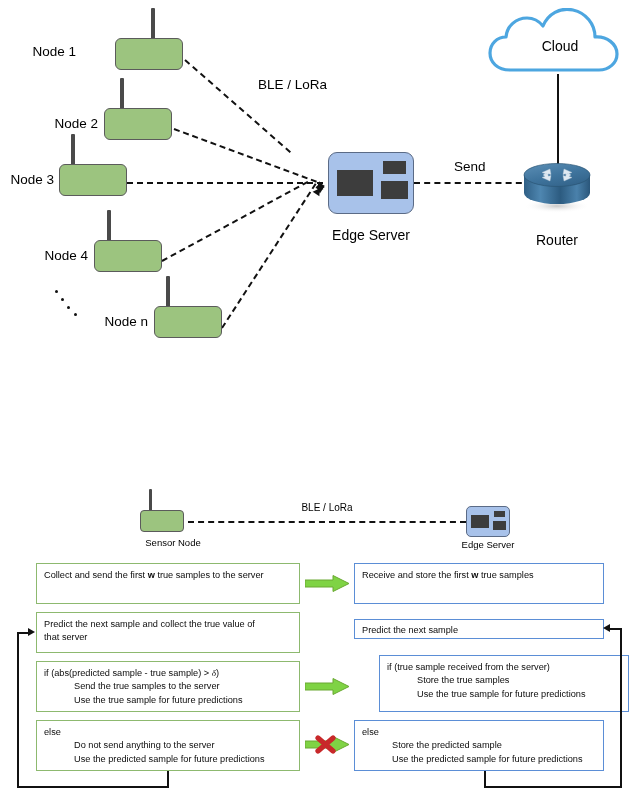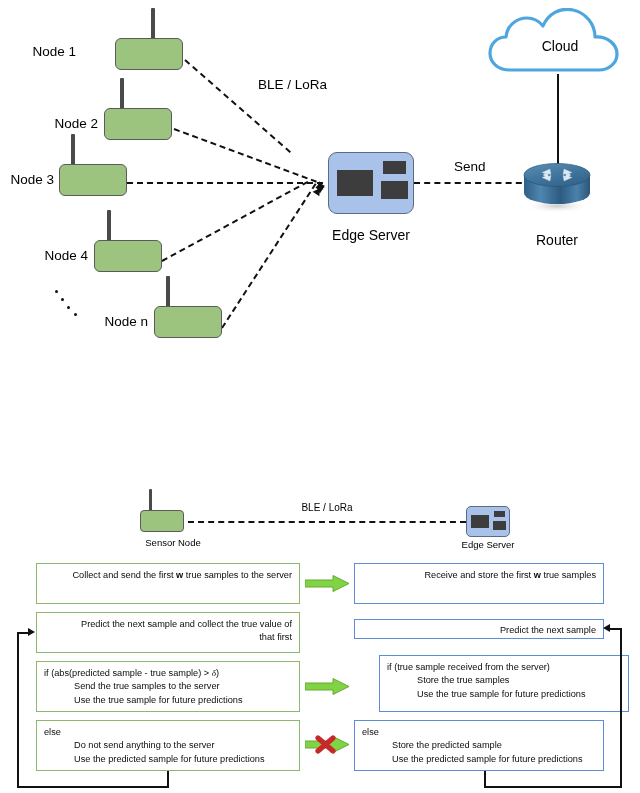--- a/index.html
+++ b/index.html
@@ -121,21 +121,21 @@
     position: absolute;
     box-sizing: border-box;
     background: #ffffff;
     font-size: 9.2px;
     line-height: 1.45;
     color: #0b0b0b;
     padding: 5px 7px;
   }
   .fbox.green { border: 1px solid #8db96f; }
   .fbox.blue  { border: 1px solid #5b8ed6; }
-  .fbox .ctr { text-align: right; }
+  .fbox .ctr { text-align: left; }
   .fbox .ind { padding-left: 30px; }
   .fbox .ind2 { padding-left: 30px; }
   .fbox b { font-weight: bold; }
   .fbox i.delta { font-family: "Liberation Serif", serif; font-style: italic; }
 
   
   .garrow { position: absolute; }
 
   
   .loopline { position: absolute; background: #111111; }
@@ -291,21 +291,21 @@
       <div class="srv-scr" style="left:27px; top:15px; width:13px; height:9px;"></div>
     </div>
     <div class="lbl small-dev-label" style="left:488px; top:540px; transform:translateX(-50%);">Edge Server</div>
 
     <div class="fbox green" style="left:36px; top:563px; width:264px; height:41px;">
       <div class="ctr"><span>Collect and send the first </span><b>w</b><span> true samples to the server</span></div>
     </div>
 
     <div class="fbox green" style="left:36px; top:612px; width:264px; height:41px;">
       <div class="ctr">Predict the next sample and collect the true value of</div>
-      <div class="ctr">that first</div>
+      <div class="ctr">that server</div>
     </div>
 
     <div class="fbox green" style="left:36px; top:661px; width:264px; height:51px;">
       <div><span>if (abs(predicted sample - true sample) &gt; </span><i class="delta">δ</i><span>)</span></div>
       <div class="ind">Send the true samples to the server</div>
       <div class="ind">Use the true sample for future predictions</div>
     </div>
 
     <div class="fbox green" style="left:36px; top:720px; width:264px; height:51px;">
       <div>else</div>

